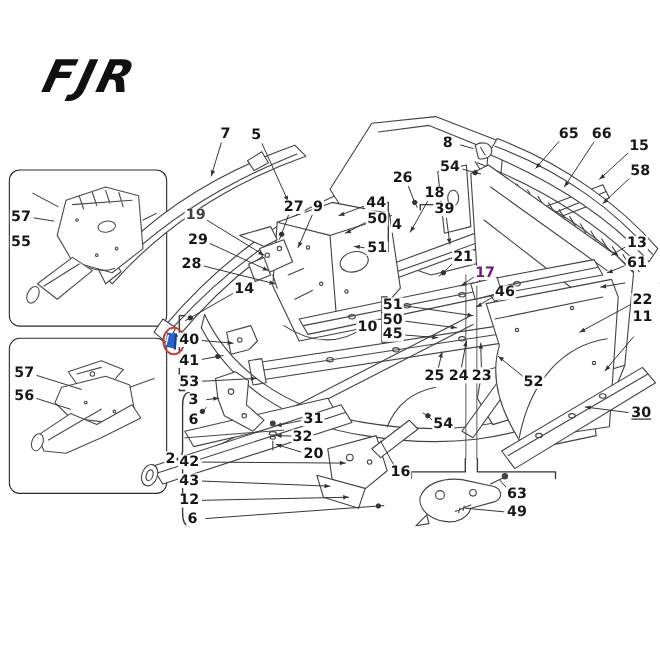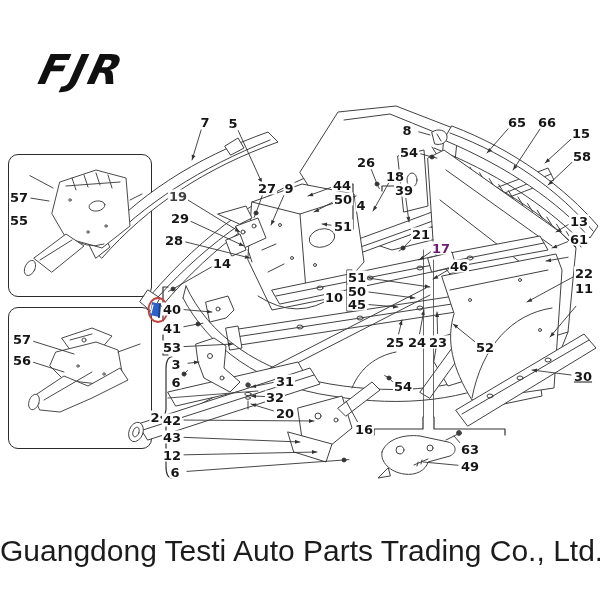--- a/index.html
+++ b/index.html
@@ -421,14 +421,13 @@
       <div class="callout" style="left: 470px; top: 449px; color: rgb(22, 22, 22);">63</div>
       <div class="callout" style="left: 470px; top: 466px; color: rgb(22, 22, 22);">49</div>
       <div class="callout" style="left: 19px; top: 172px; color: rgb(22, 22, 22); margin-top: 48px;">55</div>
       <div class="callout" style="left: 19px; top: 197px; color: rgb(22, 22, 22);">57</div>
       <div class="callout" style="left: 22px; top: 339px; color: rgb(22, 22, 22);">57</div>
       <div class="callout" style="left: 22px; top: 360px; color: rgb(22, 22, 22);">56</div>
     </div>
 
   <div id="logo">FJR</div>
 
-  <div id="footer">Guangdong Testi Auto Parts Trading Co., Ltd.</div>
 </div>
 
 </body></html>

